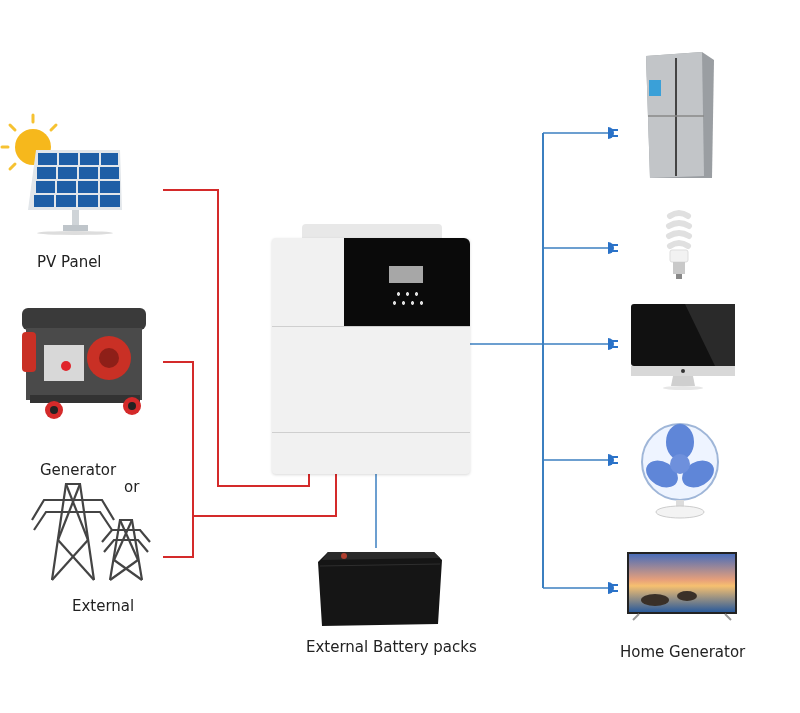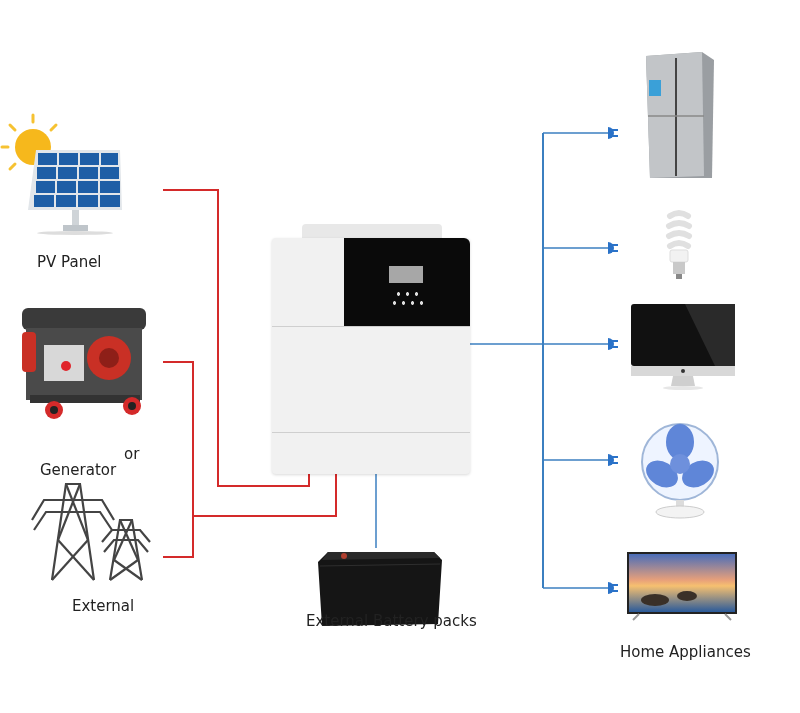--- a/index.html
+++ b/index.html
@@ -105,21 +105,21 @@
     <circle cx="95" cy="58" r="10" fill="#8e1f18"></circle>
     <rect x="8" y="32" width="14" height="40" rx="4" fill="#c93025"></rect>
     <rect x="16" y="95" width="110" height="8" fill="#333"></rect>
     <circle cx="40" cy="110" r="9" fill="#d42a2a"></circle>
       <circle cx="40" cy="110" r="4" fill="#222"></circle>
     <circle cx="118" cy="106" r="9" fill="#d42a2a"></circle>
       <circle cx="118" cy="106" r="4" fill="#222"></circle>
   </svg>
 </div>
 <div class="label" style="left:40px;top:433px;margin-top:28px;">Generator</div>
-<div class="label" style="left:124px;top:445px;">or</div>
+<div class="label" style="left:124px;top:478px;">or</div>
 
 <div class="abs" style="left:28px;top:480px;width:130px;height:105px;">
   <svg width="130" height="105" fill="none" stroke="#444" stroke-width="2.2">
     <polyline points="24,100 38,4 52,4 66,100"></polyline>
     <line x1="38" y1="4" x2="60" y2="60"></line>
       <line x1="52" y1="4" x2="30" y2="60"></line>
     <line x1="30" y1="60" x2="66" y2="100"></line>
       <line x1="60" y1="60" x2="24" y2="100"></line>
     <polyline points="4,40 16,20 74,20 86,40"></polyline>
     <polyline points="6,50 18,32 72,32 84,50"></polyline>
@@ -147,21 +147,21 @@
 </div>
 
 <div class="abs" style="left:316px;top:546px;width:128px;height:84px;">
   <svg width="128" height="84">
     <polygon points="12,6 118,6 126,14 122,78 6,80 2,16" fill="#151515"></polygon>
     <polygon points="12,6 118,6 124,12 6,14" fill="#2a2a2a"></polygon>
     <circle cx="28" cy="10" r="3" fill="#b04030"></circle>
     <line x1="4" y1="20" x2="124" y2="18" stroke="#2e2e2e" stroke-width="1"></line>
   </svg>
 </div>
-<div class="label" style="left:306px;top:612px;">External Battery packs</div>
+<div class="label" style="left:306px;top:638px;">External Battery packs</div>
 
 <div class="abs" style="left:642px;top:50px;width:74px;height:132px;">
   <svg width="74" height="132">
     <polygon points="4,6 60,2 72,10 70,128 8,128" fill="#9a9ea2"></polygon>
     <polygon points="4,6 60,2 62,126 8,128" fill="#c2c5c8"></polygon>
     <line x1="34" y1="8" x2="34" y2="126" stroke="#444" stroke-width="2"></line>
     <line x1="6" y1="66" x2="62" y2="66" stroke="#888" stroke-width="1.5"></line>
     <rect x="7" y="30" width="12" height="16" fill="#3aa0d8"></rect>
   </svg>
 </div>
@@ -212,13 +212,13 @@
       </linearGradient>
     </defs>
     <rect x="2" y="2" width="110" height="62" fill="#222"></rect>
     <rect x="4" y="4" width="106" height="58" fill="url(#sky)"></rect>
     <ellipse cx="30" cy="50" rx="14" ry="6" fill="#3a3028"></ellipse>
     <ellipse cx="62" cy="46" rx="10" ry="5" fill="#3a3028"></ellipse>
     <line x1="14" y1="64" x2="8" y2="70" stroke="#999" stroke-width="2"></line>
     <line x1="100" y1="64" x2="106" y2="70" stroke="#999" stroke-width="2"></line>
   </svg>
 </div>
-<div class="label" style="left:620px;top:643px;">Home Appliances</div>
+<div class="label" style="left:620px;top:643px;">Home Generator</div>
 
 </body></html>

